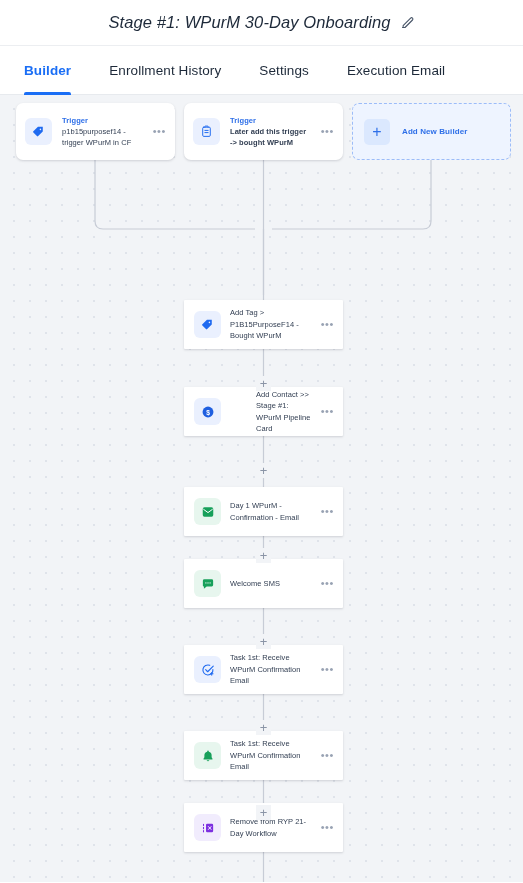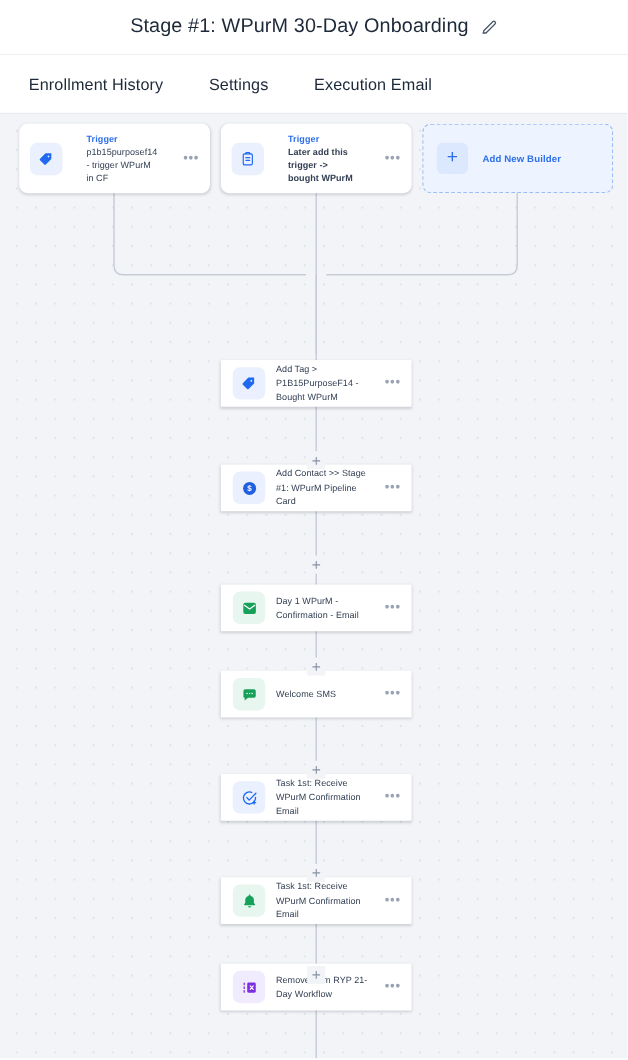--- a/index.html
+++ b/index.html
@@ -14,20 +14,21 @@
 
   
   .header {
     height: 46px;
     background: #ffffff;
     display: flex;
     align-items: center;
     justify-content: center;
     gap: 9px;
     border-bottom: 1px solid #eceef1;
+    font-style: italic;
   }
   .header-title {
     font-size: 16.5px;
     color: #1d2939;
     letter-spacing: .1px;
   }
   .pencil-icon {
     width: 15px; height: 15px;
     display: block;
     color: #475467;
@@ -94,21 +95,21 @@
   }
   .trigger-card {
     width: 159px;
     min-height: 57px;
     background: #ffffff;
     border-radius: 7px;
     box-shadow: 0 1px 3px rgba(16,24,40,.10), 0 1px 2px rgba(16,24,40,.06);
     display: flex;
     align-items: center;
     padding: 7px 8px 7px 9px;
-    gap: 20px;
+    gap: 10px;
     cursor: pointer;
   }
   .node-icon {
     width: 27px; height: 27px;
     border-radius: 6px;
     flex: 0 0 27px;
     display: flex;
     align-items: center;
     justify-content: center;
   }
@@ -169,21 +170,21 @@
     color: #2e6fe8;
     font-weight: 600;
     letter-spacing: .1px;
   }
 
   
   .node {
     position: absolute;
     left: 184px;
     width: 159px;
-    height: 39px;
+    height: 49px;
     background: #ffffff;
     border-radius: 1px;
     box-shadow: 0 1px 3px rgba(16,24,40,.10), 0 1px 2px rgba(16,24,40,.06);
     display: flex;
     align-items: center;
     padding: 0 8px 0 10px;
     gap: 9px;
     z-index: 3;
     cursor: pointer;
   }
@@ -218,20 +219,21 @@
 <div class="header">
   <span class="header-title">Stage #1: WPurM 30-Day Onboarding</span>
   <span title="edit">
     <svg class="pencil-icon" viewBox="0 0 24 24" fill="none" stroke="currentColor" stroke-width="1.7" stroke-linecap="round" stroke-linejoin="round">
       <path d="M4 20h4L20 8a2.1 2.1 0 0 0-3-3L5 17v3z"></path>
     </svg>
   </span>
 </div>
 
 <div class="tabs">
+  <div class="tab active">Builder</div>
   <div class="tab">Enrollment History</div>
   <div class="tab">Settings</div>
   <div class="tab">Execution Email</div>
 </div>
 
 <div class="canvas">
 
   <svg class="wires" viewBox="0 0 523 787" fill="none">
     <g stroke="#c7ccd6" stroke-width="1.2" fill="none">
 
@@ -298,21 +300,21 @@
     <span class="dots">•••</span>
   </div>
 
   <div class="node" style="top:292px">
     <span class="node-icon ic-blue">
       <svg width="14" height="14" viewBox="0 0 24 24">
         <circle cx="12" cy="12" r="9.3" fill="#1f5fe0"></circle>
         <text x="12" y="16.4" text-anchor="middle" font-size="11.5" font-family="Liberation Sans, sans-serif" font-weight="bold" fill="#ffffff">$</text>
       </svg>
     </span>
-    <span class="node-label" style="display: block;">Add Contact &gt;&gt; Stage #1: WPurM Pipeline Card</span>
+    <span class="node-label" style="display: block; margin-left: 26px;">Add Contact &gt;&gt; Stage #1: WPurM Pipeline Card</span>
     <span class="dots">•••</span>
   </div>
 
   <div class="node" style="top:392px">
     <span class="node-icon ic-green">
       <svg width="14" height="14" viewBox="0 0 24 24" fill="#17a05a">
         <path d="M3 6.8A2.8 2.8 0 0 1 5.8 4h12.4A2.8 2.8 0 0 1 21 6.8v10.4A2.8 2.8 0 0 1 18.2 20H5.8A2.8 2.8 0 0 1 3 17.2Z"></path>
         <path d="M4.6 7.6 12 13l7.4-5.4" stroke="#ffffff" stroke-width="1.7" fill="none" stroke-linecap="round" stroke-linejoin="round"></path>
       </svg>
     </span>

